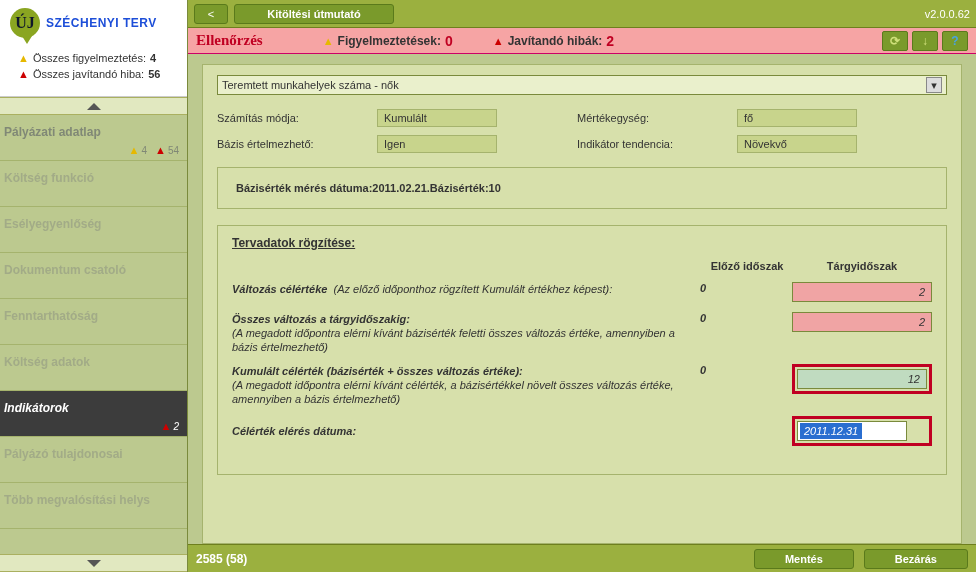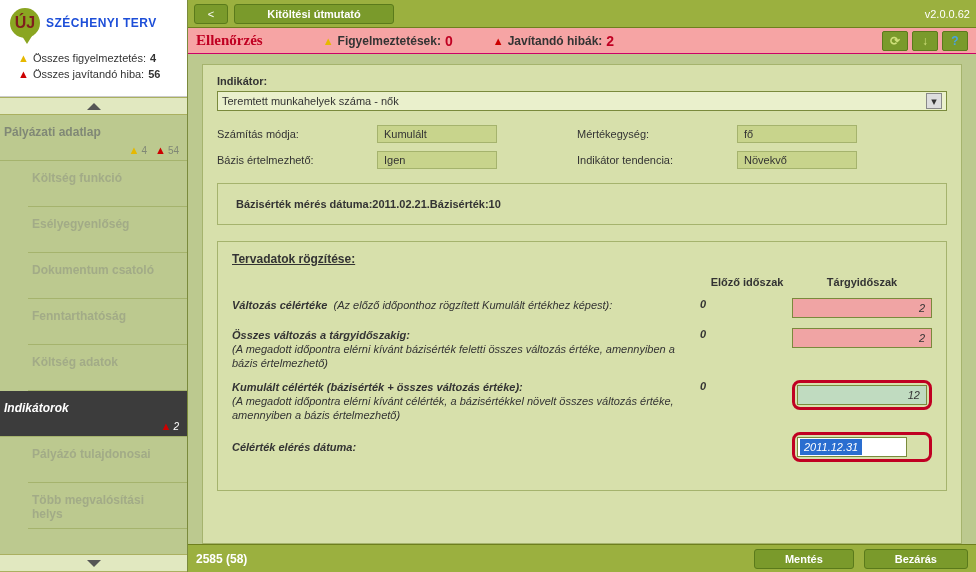--- a/index.html
+++ b/index.html
@@ -3,37 +3,37 @@
 <meta charset="utf-8">
 <style>
 * { box-sizing: border-box; margin: 0; padding: 0; font-family: Arial, sans-serif; }
 body { width: 976px; height: 572px; background: #bcc98f; overflow: hidden; font-size: 11px; color: #333; }
 .app { display: flex; height: 100%; }
 
 
 .sidebar { width: 188px; background: #fff; border-right: 1px solid #7a8a3c; display: flex; flex-direction: column; }
 .logo-area { padding: 8px 10px; background: #fff; border-bottom: 1px solid #ccc; }
 .logo { display: flex; align-items: center; gap: 6px; }
-.logo-circle { width: 30px; height: 30px; border-radius: 50%; background: #8aa521; color: #7f1d1d; font-size: 16px; font-weight: bold; display: flex; align-items: center; justify-content: center; font-family: Liberation Sans, sans-serif; }
+.logo-circle { width: 30px; height: 30px; border-radius: 50%; background: #8aa521; color: #0f172a; font-size: 16px; font-weight: bold; display: flex; align-items: center; justify-content: center; font-family: Liberation Serif, serif; }
 .logo-text { font-size: 12px; color: #1d4ed8; font-weight: bold; letter-spacing: 0.5px; }
 .logo-pin { width: 0; height: 0; border-left: 5px solid transparent; border-right: 5px solid transparent; border-top: 8px solid #8aa521; margin-left: 12px; margin-top: -2px; }
 .warn-summary { padding: 6px 8px; font-size: 11px; line-height: 16px; background: #fff; }
 .warn-summary .row { display: flex; align-items: center; gap: 4px; }
 .tri-y { color: #e6b800; font-size: 11px; }
 .tri-r { color: #c00; font-size: 11px; }
 .nav-arrow-bar { height: 18px; background: #e1e8c0; display: flex; align-items: center; justify-content: center; border-top: 1px solid #aab060; border-bottom: 1px solid #aab060; }
 .nav-arrow-bar .arr { width:0;height:0;border-left:7px solid transparent;border-right:7px solid transparent; }
 .arr-up { border-bottom:7px solid #555; }
 .arr-down { border-top:7px solid #555; }
 .nav { flex: 1; background: #bcc98f; display: flex; flex-direction: column; }
 .nav-item { padding: 10px 10px 4px 4px; border-bottom: 1px solid #a5b36d; font-size: 12px; font-weight: bold; color: #808876; min-height: 46px; position: relative; }
 .nav-item.active { background: #3c3c3c; color: #fff; font-style: italic; }
 .nav-item .badges { position: absolute; right: 8px; bottom: 4px; display: flex; gap: 8px; font-size: 10px; font-weight: normal; }
 .nav-item .badges span { display: flex; align-items: center; gap: 2px; }
-.nav-item.dim { color: #a2ab87; margin-left: 28px; }
+.nav-item.dim { color: #a2ab87; }
 
 
 .main { flex: 1; display: flex; flex-direction: column; background: #bcc98f; }
 
 
 .topbar { height: 28px; background: #9bb03f; display: flex; align-items: center; gap: 6px; padding: 0 6px; border-bottom: 1px solid #6e7f1e; }
 .btn-back { width: 34px; height: 20px; background: #7a9a2b; border: 1px solid #5a7a1b; border-radius: 3px; color: #fff; display:flex;align-items:center;justify-content:center;font-size:11px; }
 .btn-guide { width: 160px; height: 20px; background: #7a9a2b; border: 1px solid #5a7a1b; border-radius: 3px; color: #fff; font-size: 11px; font-weight: bold; display:flex;align-items:center;justify-content:center; }
 .ver { margin-left: auto; color: #fff; font-size: 11px; }
 
@@ -65,21 +65,21 @@
 .plan-row { display: grid; grid-template-columns: 1fr 90px 140px; gap: 0 6px; margin-bottom: 10px; align-items: start; font-style: italic; }
 .plan-row .desc { font-size: 11px; line-height: 14px; }
 .plan-row .desc b { font-weight: bold; }
 .plan-row .prev { font-weight: bold; text-align:left; padding-left: 4px; }
 .plan-row .field { height: 20px; border: 1px solid #7a8a3c; padding: 0 6px; font-size: 11px; display:flex;align-items:center;justify-content:flex-end; }
 .field.pink { background: #f0a4a4; }
 .field.green { background: #c0dbc0; }
 .field.wdate { background: #fff; position: relative; }
 .field.wdate .dsel { position:absolute; left:2px; top:1px; bottom:1px; background:#2a6ed0;color:#fff;padding:0 4px;display:flex;align-items:center;font-size:11px; }
 .field.wdate .cal { width:16px;height:16px;border:1px solid #555;background:#fff;font-size:8px;display:flex;align-items:center;justify-content:center; }
-.ring { border: 3px solid #c00022; border-radius: 8px; padding: 2px; }
+.ring { border: 3px solid #c00022; border-radius: 0; padding: 2px; }
 
 
 .footer { height: 28px; background: #9bb03f; display: flex; align-items: center; padding: 0 8px; border-top: 1px solid #6e7f1e; }
 .footer .status { color: #fff; font-weight: bold; font-size: 12px; }
 .footer .fbtn { margin-left: auto; height: 20px; padding: 0 30px; background: #7a9a2b; border:1px solid #5a7a1b;border-radius:3px;color:#fff;font-size:11px;font-weight:bold;display:flex;align-items:center; }
 .footer .fbtn + .fbtn { margin-left: 10px; }
 </style>
 </head>
 <body>
 
@@ -174,21 +174,20 @@
           </div>
         <div class="ib">
             <span style="color:#4aa3e0">?</span>
           </div>
       </div>
     </div>
 
     <div class="content">
       <div class="content-inner">
         <div class="select-row">
-          <span class="lbl-b">Indikátor:</span>
           <div class="select-box">
             <span>Teremtett munkahelyek száma - nők</span>
             <div class="select-arrow">▾</div>
           </div>
         </div>
 
         <div class="grid2">
           <span>Számítás módja:</span>
           <div class="vbox">Kumulált</div>
           <span>Mértékegység:</span>

